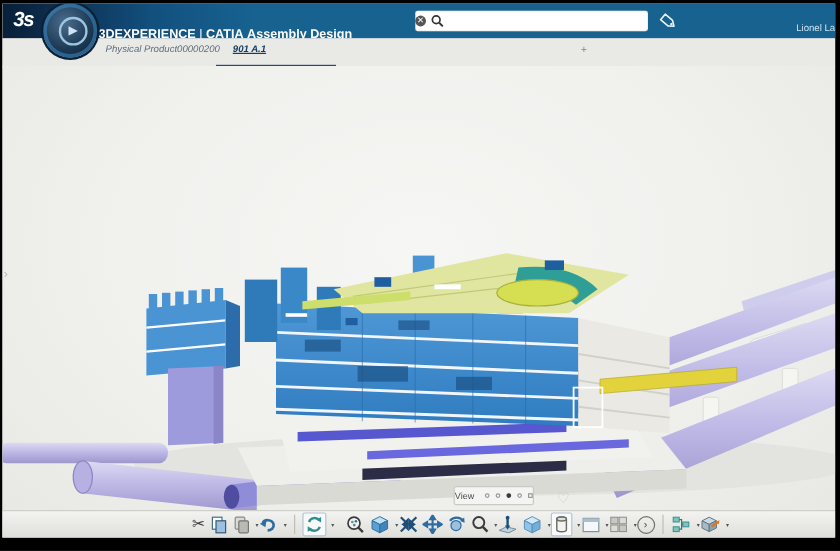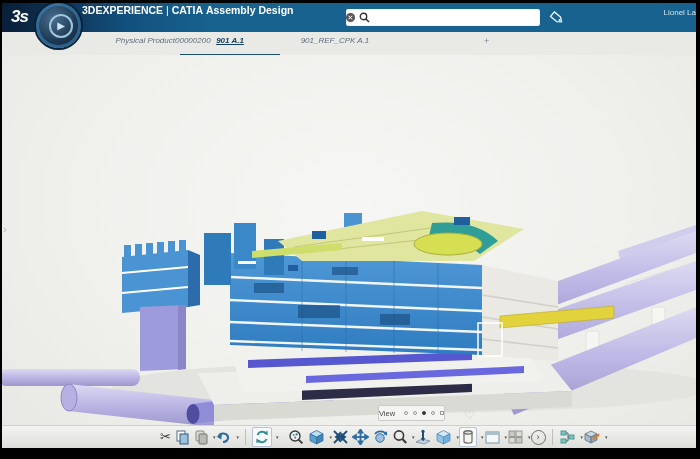--- a/index.html
+++ b/index.html
@@ -9,36 +9,36 @@
 
   
   .topbar{position:absolute;left:0;top:0;width:694px;height:29px;
     background:linear-gradient(to right,#081f38 0%,#0d2c4c 6%,#12507e 18%,#17628f 30%,#17628f 100%);}
   .brand-logo{position:absolute;left:9px;top:4px;color:#fff;font-size:17px;font-style:italic;font-weight:bold;letter-spacing:-1px;}
   .compass{position:absolute;left:34px;top:0px;width:45px;height:45px;border-radius:50%;z-index:30;
     background:radial-gradient(circle at 40% 35%,#4a6e8e 0%,#1d3a55 55%,#081828 100%);
     box-shadow:0 0 0 2px #0a2238,inset 0 0 0 3px rgba(60,140,200,.55);}
   .compass .play{position:absolute;left:13px;top:11px;width:20px;height:20px;border-radius:50%;
     border:2px solid #9fc5de;color:#cfe5f2;font-size:10px;line-height:19px;text-align:center;}
-  .app-title{position:absolute;left:80px;top:1px;color:#ffffff;font-size:10.5px;white-space:nowrap;}
+  .app-title{position:absolute;left:80px;top:20px;color:#ffffff;font-size:10.5px;white-space:nowrap;}
   .app-title b{font-weight:bold;}
   .app-title .wb{font-weight:bold;}
   .searchbox{position:absolute;left:344px;top:6px;width:194px;height:17px;background:#fff;border-radius:2px;
     display:flex;align-items:center;box-shadow:inset 0 0 1px #888;}
   .searchbox input{flex:1;border:none;outline:none;font-size:7.5px;color:#333;padding:0 4px;background:transparent;
     font-family:"Liberation Sans",sans-serif;}
   .icon-clear{width:9px;height:9px;border-radius:50%;background:#555;color:#fff;font-size:7px;line-height:9px;
     text-align:center;margin-right:4px;cursor:pointer;}
   .icon-mag{margin-right:4px;}
   .tagbtn{position:absolute;left:546px;top:7px;width:18px;height:16px;}
-  .username{position:absolute;right:0px;top:5px;color:#cfe2ef;font-size:8px;white-space:nowrap;padding-left:36px;}
+  .username{position:absolute;right:0px;top:16px;color:#cfe2ef;font-size:8px;white-space:nowrap;padding-left:36px;}
 
   
   .tabbar{position:absolute;left:0;top:29px;width:694px;height:23px;background:#e9e9e6;border-bottom:1px solid #d8d8d4;}
-  .tab{position:absolute;top:4px;height:16px;font-size:8px;font-style:italic;color:#5d6e7d;white-space:nowrap;text-align:center;cursor:pointer;}
+  .tab{position:absolute;top:4px;height:16px;font-size:8px;font-style:italic;color:#5d6e7d;white-space:nowrap;text-align:left;cursor:pointer;}
   .tab.active{color:#143f63;font-weight:bold;}
   .tab.active .underline{position:absolute;left:-14px;right:-14px;bottom:-4px;height:2px;background:#1c4e79;}
   .tab-add{position:absolute;top:4px;left:482px;font-size:9px;color:#7b8a96;cursor:pointer;}
 
   
   .viewport{position:absolute;left:0;top:52px;width:694px;height:393px;
     background:radial-gradient(ellipse at 50% 38%,#f6f6f4 0%,#f0f0ed 55%,#e7e7e3 100%);}
   .edge-chevron{position:absolute;left:1px;top:168px;color:#b9b9b6;font-size:11px;cursor:pointer;}
   .model-svg{position:absolute;left:0;top:0;}
 
@@ -100,23 +100,20 @@
     </div>
 
     <div class="tabbar">
       <div class="tab" style="left:86px;width:150px;">
         <span>Physical Product00000200</span>
       </div>
       <div class="tab active" style="left:192px;width:72px;text-decoration:underline;">
         <span>901 A.1</span>
         <div class="underline"></div>
       </div>
-      <div class="tab" style="left:288px;width:90px;">
-        <span>901_REF_CPK A.1</span>
-      </div>
       <div class="tab-add">+</div>
     </div>
 
     <div class="viewport">
       <div class="edge-chevron">›</div>
 
       <svg class="model-svg" width="694" height="370" viewBox="0 0 694 370">
         <defs>
           <linearGradient id="lavPipe" x1="0" y1="0" x2="0" y2="1">
             <stop offset="0" stop-color="#dcdaf2"></stop>

